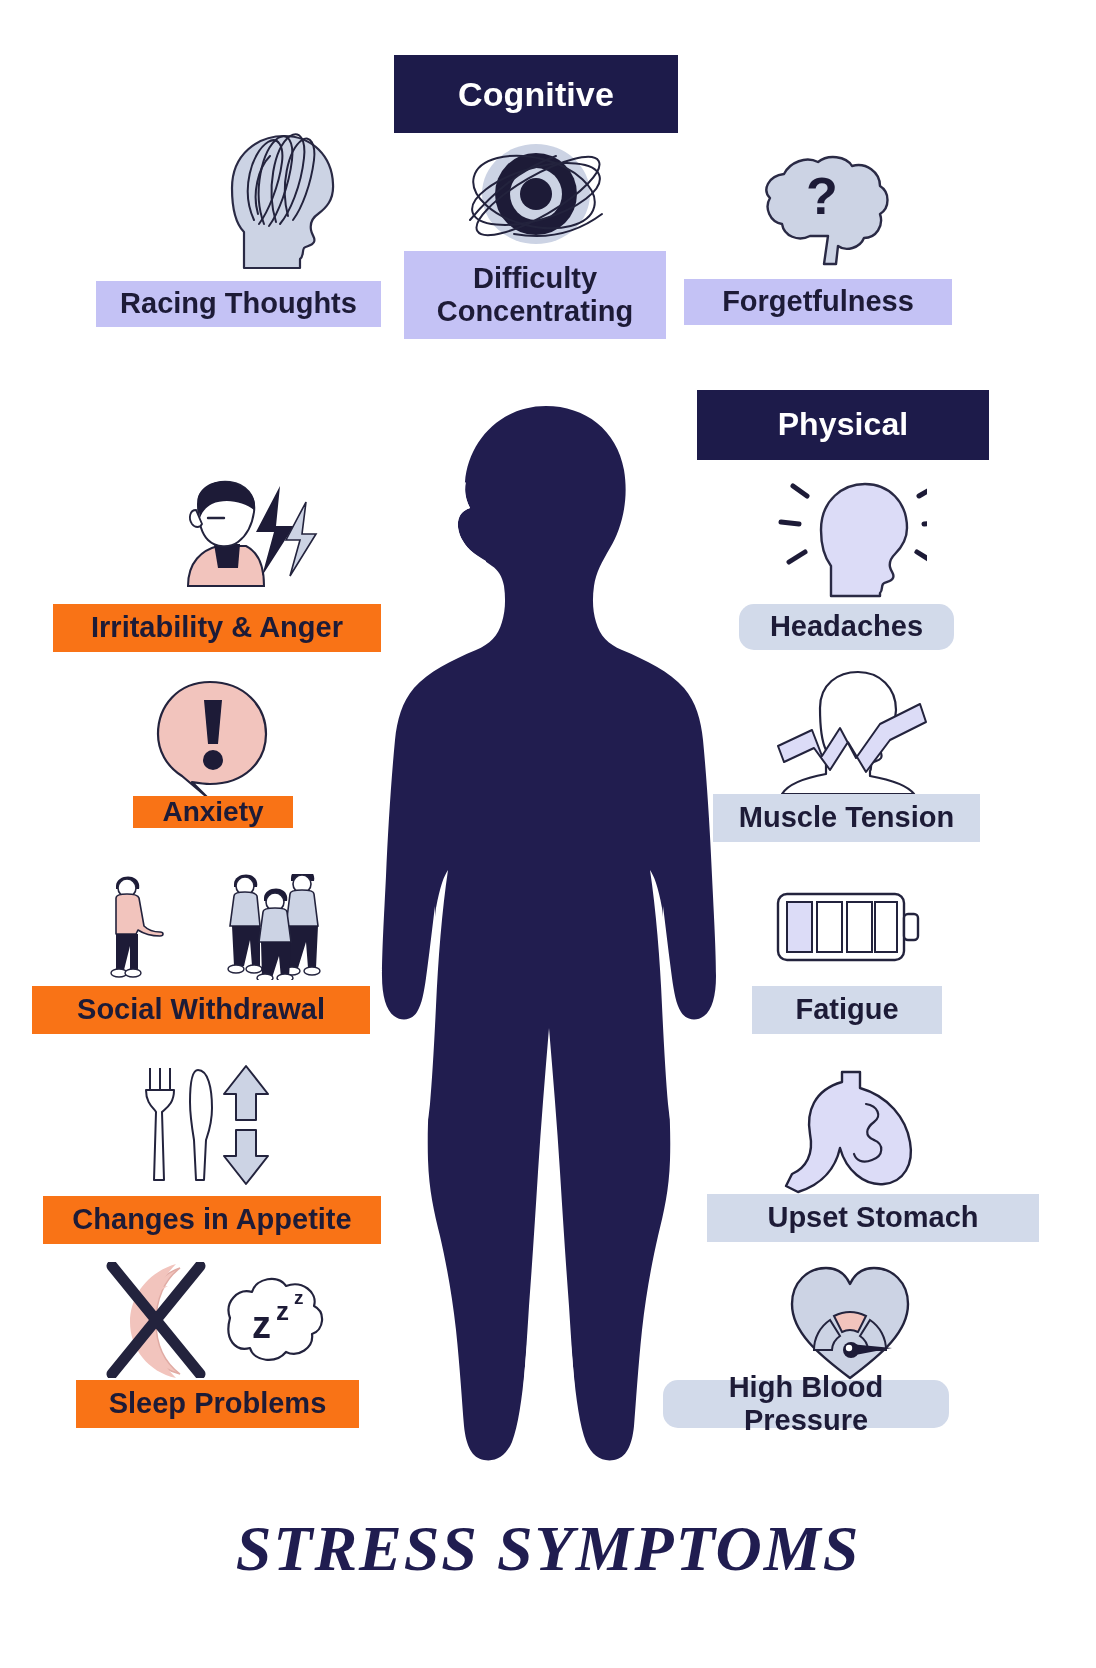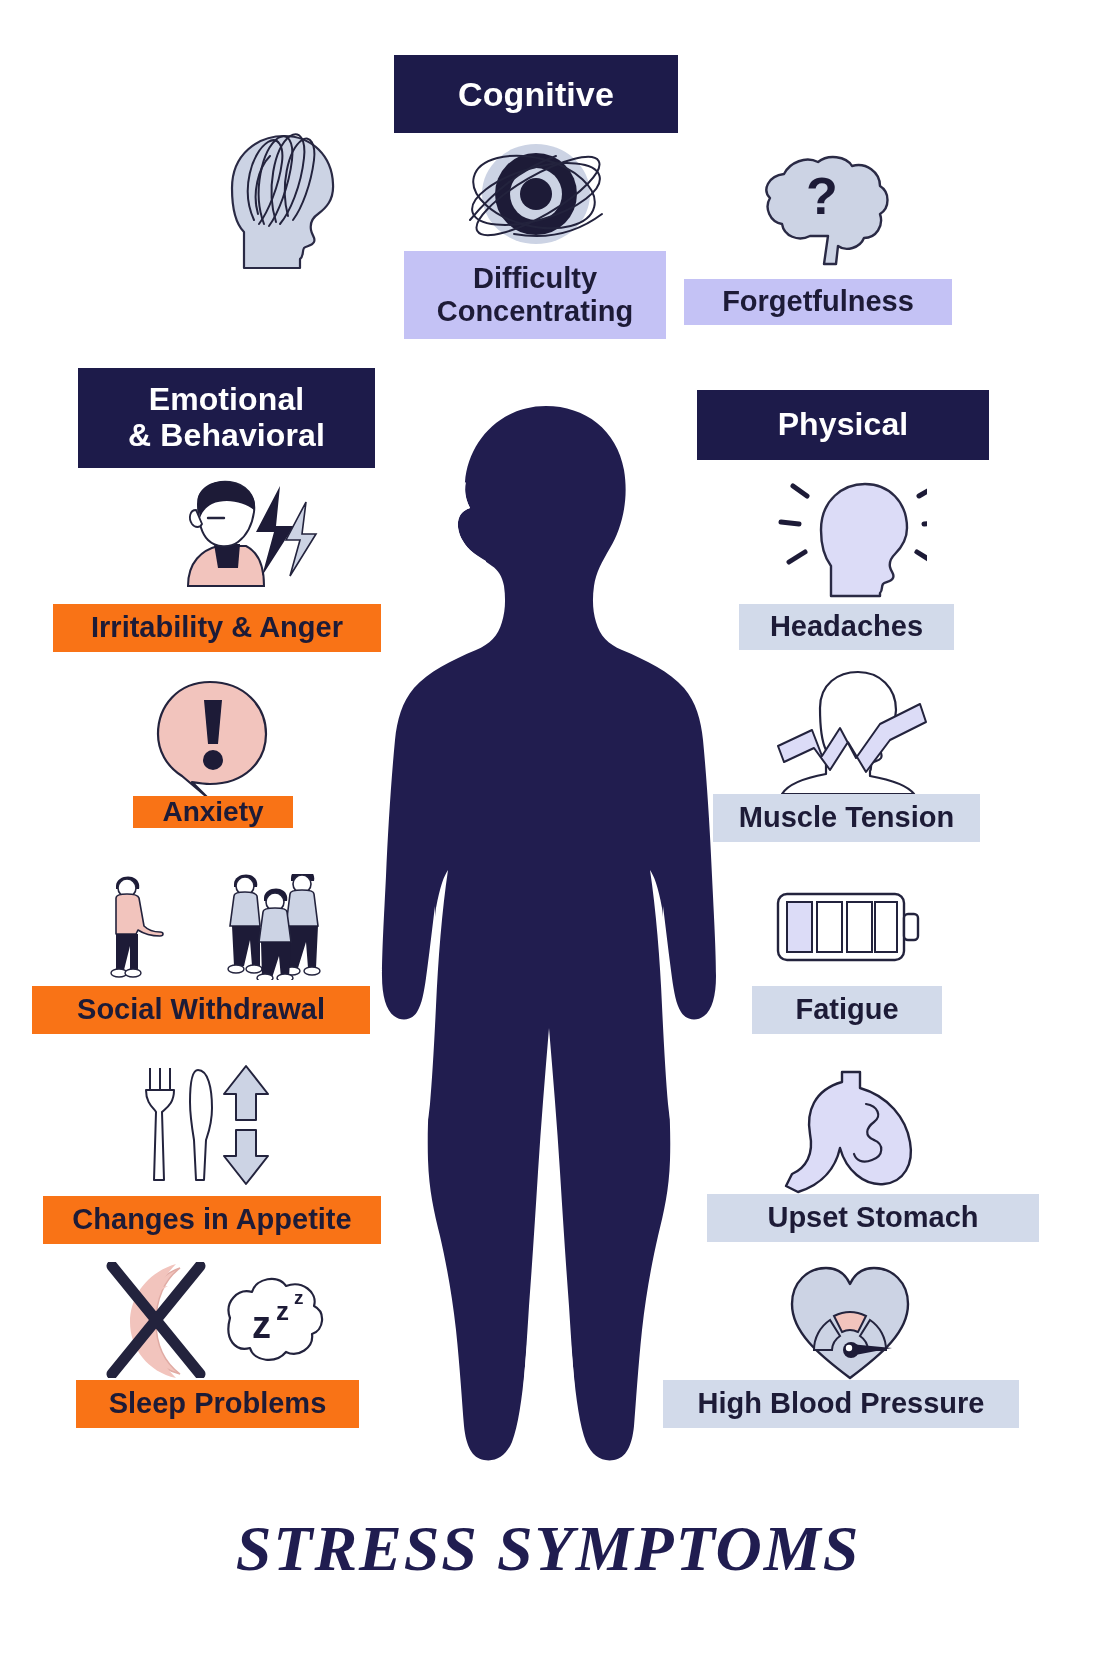--- a/index.html
+++ b/index.html
@@ -48,25 +48,25 @@
   #chip-forget{left:684px;top:279px;width:268px;height:46px;font-size:29px;}
 
   
   #chip-irrit{left:53px;top:604px;width:328px;height:48px;font-size:29px;}
   #chip-anx{left:133px;top:796px;width:160px;height:32px;font-size:28px;}
   #chip-social{left:32px;top:986px;width:338px;height:48px;font-size:29px;text-align:right;}
   #chip-appetite{left:43px;top:1196px;width:338px;height:48px;font-size:29px;text-align:center;}
   #chip-sleep{left:76px;top:1380px;width:283px;height:48px;font-size:29px;}
 
   
-  #chip-head{left:739px;top:604px;width:215px;height:46px;font-size:29px;}
+  #chip-head{left:739px;top:604px;width:215px;height:46px;font-size:29px;border-radius:15px;}
   #chip-muscle{left:713px;top:794px;width:267px;height:48px;font-size:29px;}
   #chip-fatigue{left:752px;top:986px;width:190px;height:48px;font-size:29px;}
   #chip-stomach{left:707px;top:1194px;width:332px;height:48px;font-size:29px;}
-  #chip-bp{left:663px;top:1380px;width:356px;height:48px;font-size:29px;}
+  #chip-bp{left:663px;top:1380px;width:286px;height:48px;font-size:29px;border-radius:15px;}
 
   
   .icon{position:absolute;}
 
   
   #main-title{
     position:absolute;left:0;top:1512px;width:1096px;
     text-align:center;
     font-family:"Liberation Serif", serif;
     font-style:italic;
@@ -180,20 +180,21 @@
   <svg class="icon" style="left:196px;top:128px;width:160px;height:145px;" viewBox="0 0 160 145">
     <path d="M36 60 C36 26 62 8 88 8 C116 8 136 28 137 56 C138 72 130 80 122 86 C116 90 114 96 115 102 C116 108 120 110 118 114 C116 118 110 118 108 120 C106 123 108 128 104 131 L 104 140 L 48 140 L 48 104 C 40 96 36 80 36 60 Z" fill="#ccd3e4" stroke="#2a2a45" stroke-width="2.2" stroke-linejoin="round"></path>
     <g fill="none" stroke="#23233d" stroke-width="2" stroke-linecap="round">
       <path d="M58 92 C44 62 56 24 72 14 C82 8 88 18 86 34 C83 58 72 84 63 96"></path>
       <path d="M68 96 C56 64 66 22 82 10 C92 4 98 14 96 32 C93 58 82 86 73 98"></path>
       <path d="M80 94 C70 62 78 20 94 8 C104 2 110 12 108 30 C105 58 94 84 84 96"></path>
       <path d="M92 88 C84 58 92 22 106 12 C114 7 120 16 118 32 C115 56 106 80 97 92"></path>
       <path d="M62 86 C56 66 62 40 74 28"></path>
     </g>
   </svg>
+  <div class="chip cog" id="chip-racing">Racing Thoughts</div>
 
   <svg class="icon" style="left:452px;top:136px;width:168px;height:118px;" viewBox="0 0 168 118">
     <ellipse cx="84" cy="58" rx="54" ry="50" fill="#ccd3e4"></ellipse>
     <circle cx="84" cy="58" r="41" fill="#1d1b37"></circle>
     <circle cx="84" cy="58" r="26" fill="#ccd3e4"></circle>
     <circle cx="84" cy="58" r="16" fill="#1d1b37"></circle>
     <g fill="none" stroke="#23233d" stroke-width="2" stroke-linecap="round">
       <ellipse cx="84" cy="58" rx="66" ry="26" transform="rotate(-16 84 58)"></ellipse>
       <ellipse cx="82" cy="56" rx="62" ry="34" transform="rotate(14 82 56)"></ellipse>
       <ellipse cx="86" cy="60" rx="70" ry="20" transform="rotate(-30 86 60)"></ellipse>
@@ -207,26 +208,20 @@
       <span>Concentrating</span>
     </span>
   </div>
 
   <svg class="icon" style="left:750px;top:152px;width:142px;height:118px;" viewBox="0 0 142 118">
     <path d="M34 22 C40 10 56 4 68 10 C78 2 96 4 102 14 C116 10 130 20 130 34 C140 40 140 56 130 62 C134 74 126 86 114 86 C110 96 96 100 88 94 L 86 112 L 74 112 L 78 84 L 60 84 C 48 90 34 84 32 72 C 20 70 14 56 20 46 C 12 38 18 24 34 22 Z" fill="#ccd3e4" stroke="#2a2a45" stroke-width="2.4" stroke-linejoin="round"></path>
     <text x="72" y="62" font-family="'Liberation Sans',sans-serif" font-size="52" font-weight="700" fill="#1d1b37" text-anchor="middle">?</text>
   </svg>
   <div class="chip cog" id="chip-forget">Forgetfulness</div>
 
-  <div class="hdr" id="hdr-emotional">
-    <span>
-      <span>Emotional</span><br>
-      <span>&amp; Behavioral</span>
-    </span>
-  </div>
 
   <svg class="icon" style="left:162px;top:480px;width:158px;height:118px;" viewBox="0 0 158 118">
     <path d="M26 106 C26 82 40 70 56 66 L 84 66 C 96 72 102 86 102 106 Z" fill="#f2c4bd" stroke="#23233d" stroke-width="2"></path>
     <path d="M52 64 L 78 64 L 76 88 L 56 88 Z" fill="#1d1b37"></path>
     <path d="M36 24 C36 8 54 0 68 2 C84 4 94 16 92 32 C90 46 84 56 76 62 C68 68 54 68 46 60 C38 52 36 38 36 24 Z" fill="#ffffff" stroke="#23233d" stroke-width="2"></path>
     <path d="M36 26 C32 10 50 -2 68 2 C86 6 96 18 92 30 C82 22 64 18 50 24 C44 27 40 32 38 38 Z" fill="#1d1b37"></path>
     <path d="M34 30 C28 30 26 38 30 44 C33 48 38 48 40 44 Z" fill="#ffffff" stroke="#23233d" stroke-width="1.8"></path>
     <path d="M46 38 L 62 38" stroke="#23233d" stroke-width="2.4" stroke-linecap="round"></path>
     <path d="M118 6 L 94 52 L 112 52 L 100 96 L 132 46 L 114 46 Z" fill="#1d1b37"></path>
     <path d="M144 22 L 124 60 L 138 60 L 128 96 L 154 54 L 140 54 Z" fill="#ccd3e4" stroke="#23233d" stroke-width="1.6"></path>

